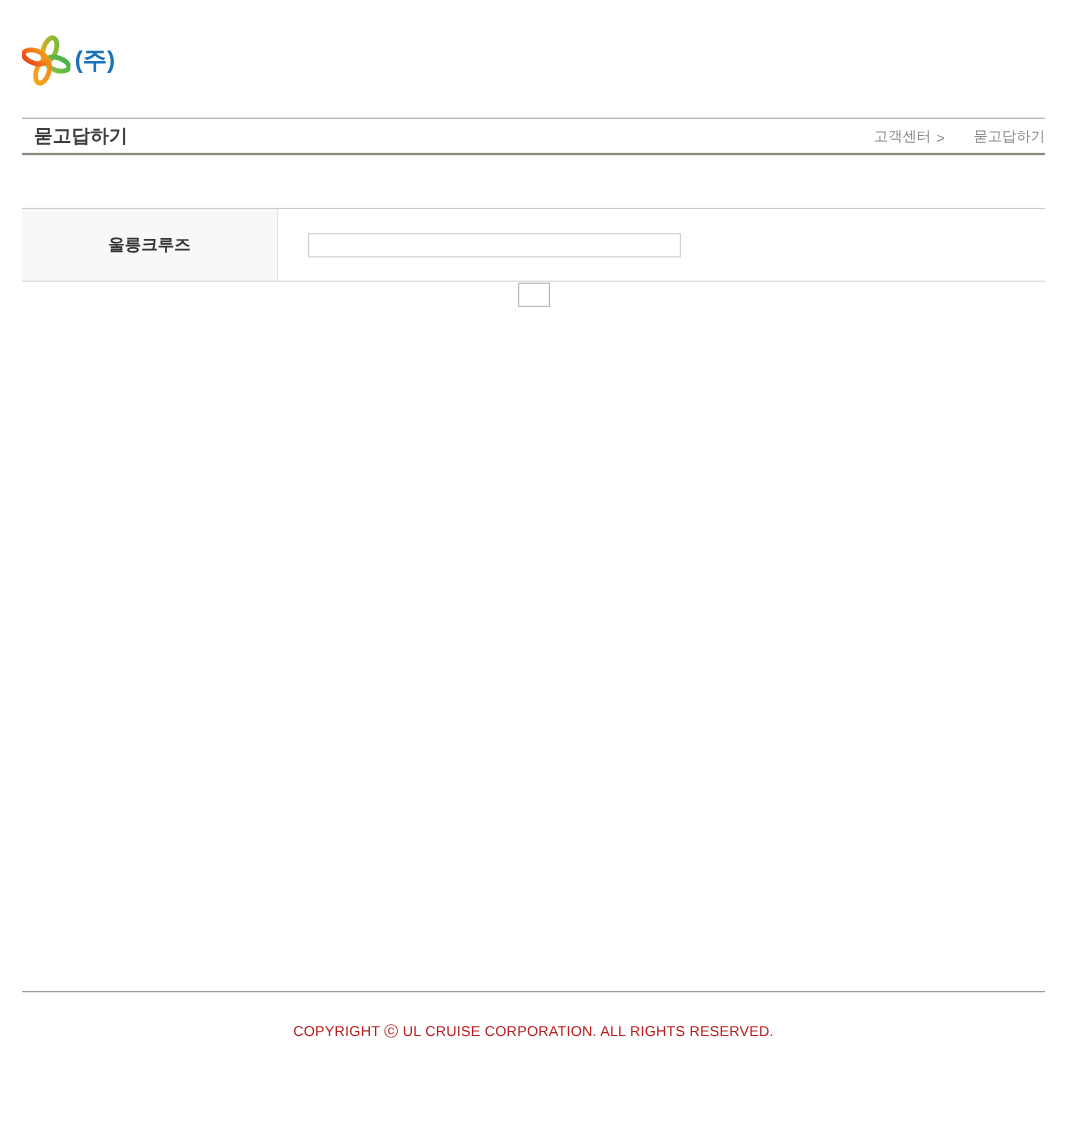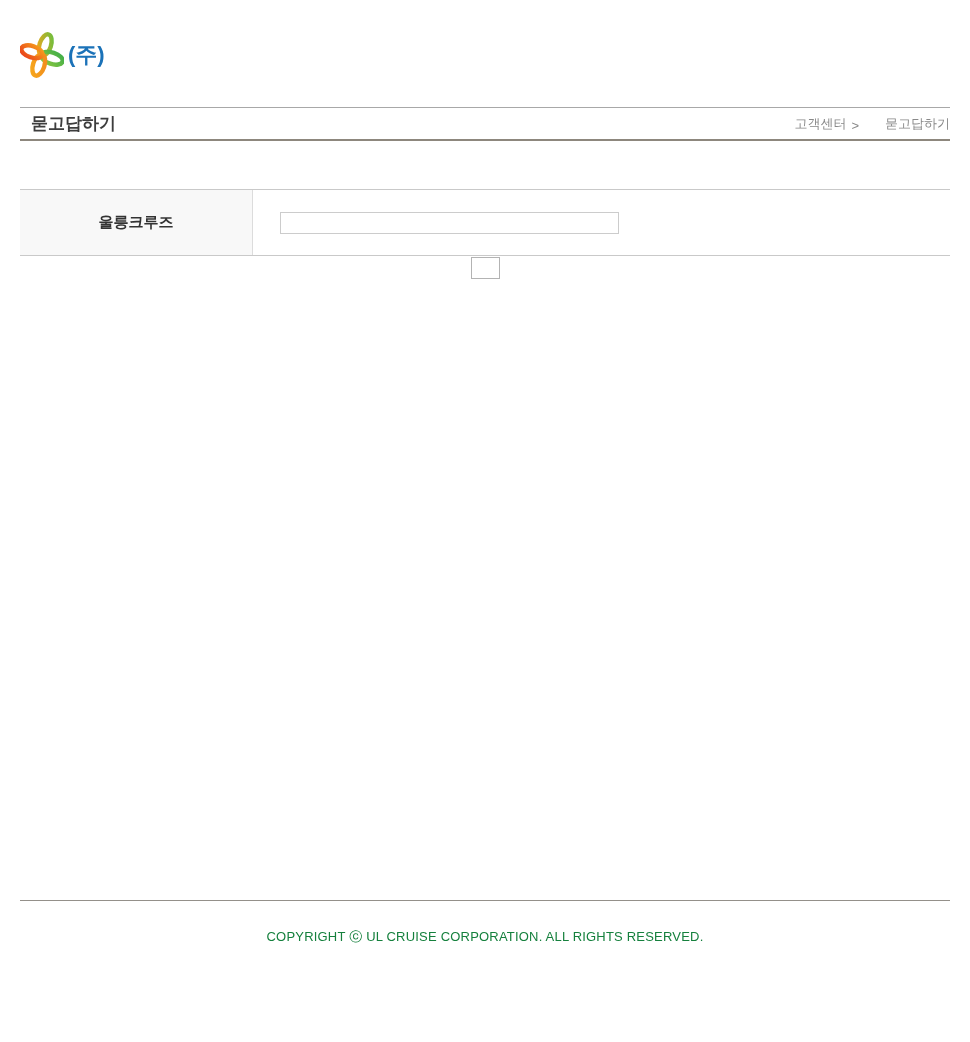--- a/index.html
+++ b/index.html
@@ -115,21 +115,21 @@
   
   .footer {
     margin-top: 618px;
     border-top: 1px solid #94908a;
     padding-top: 27px;
     padding-bottom: 80px;
     text-align: center;
   }
   .copyright {
     font-size: 13px;
-    color: #15803d;
+    color: #b91c1c;
     letter-spacing: 0.2px;
   }
 </style>
 </head>
 <body>
 
 <div class="container">
 
   <div class="logo-area">
     <a class="logo-link">

